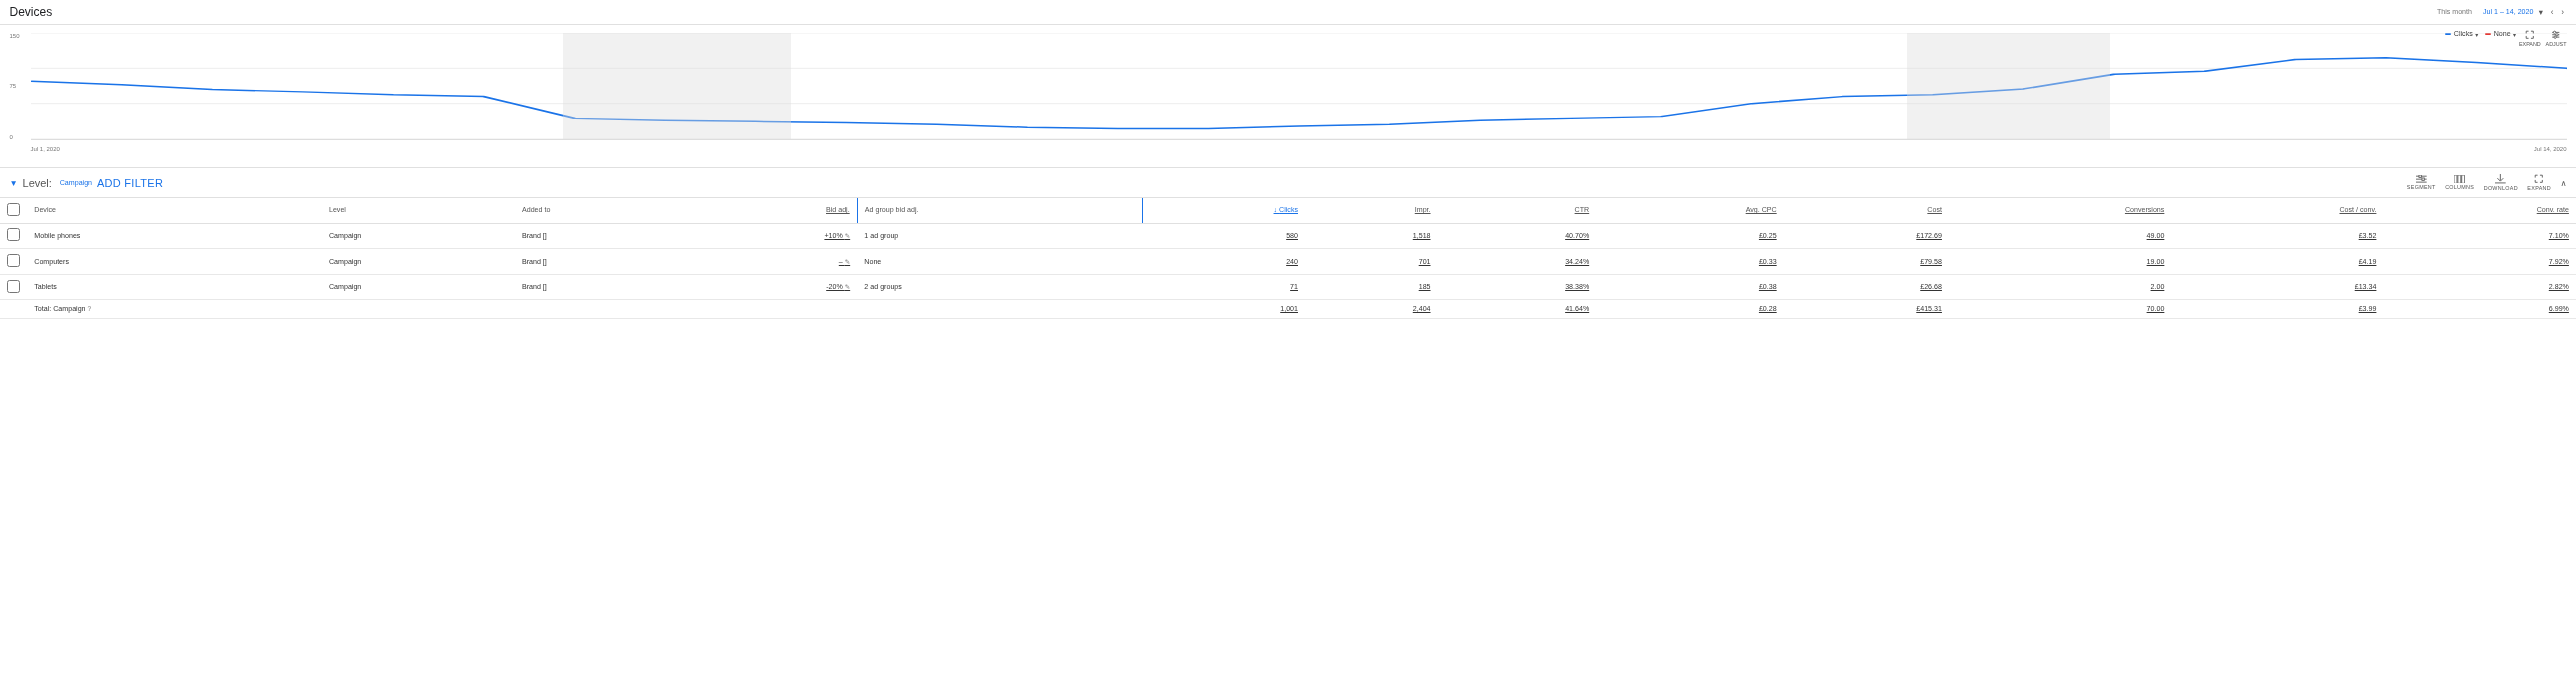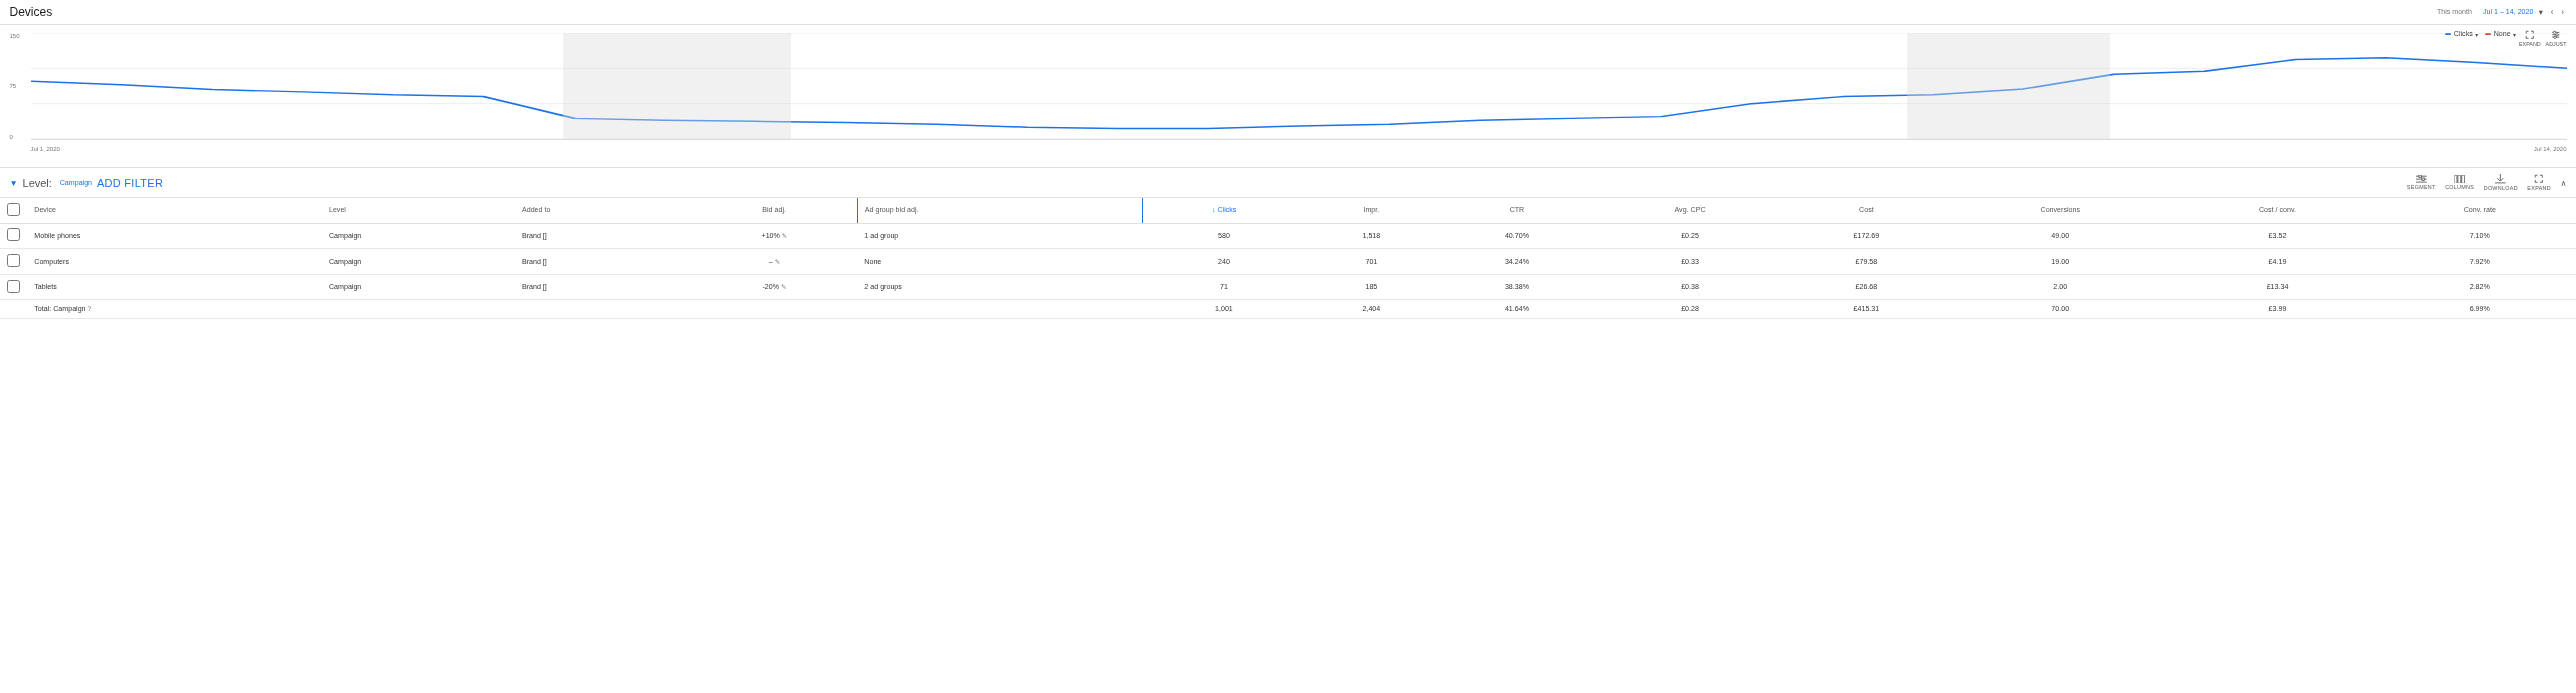--- a/index.html
+++ b/index.html
@@ -97,21 +97,21 @@
     table { width: 100%; border-collapse: collapse; font-size: 7.1px; }
     th {
       text-align: left;
       padding: 4.8px 7.1px;
       border-bottom: 1.2px solid #e0e0e0;
       color: #555;
       font-weight: 500;
       white-space: nowrap;
       background: #fff;
     }
-    th.right, td.right { text-align: center; }
+    th.right, td.right { text-align: right; text-decoration: underline; }
     td {
       padding: 4.8px 7.1px;
       border-bottom: 0.6px solid #e8e8e8;
       color: #333;
       white-space: nowrap;
     }
     .checkbox-col { width: 19px; }
     .col-blue-border { border-left: 1.2px solid #1a73e8 !important; }
     .total-row td { font-weight: 500; color: #333; border-top: 1.2px solid #e0e0e0; }
     .help-icon { color: #777; font-size: 6.5px; }

